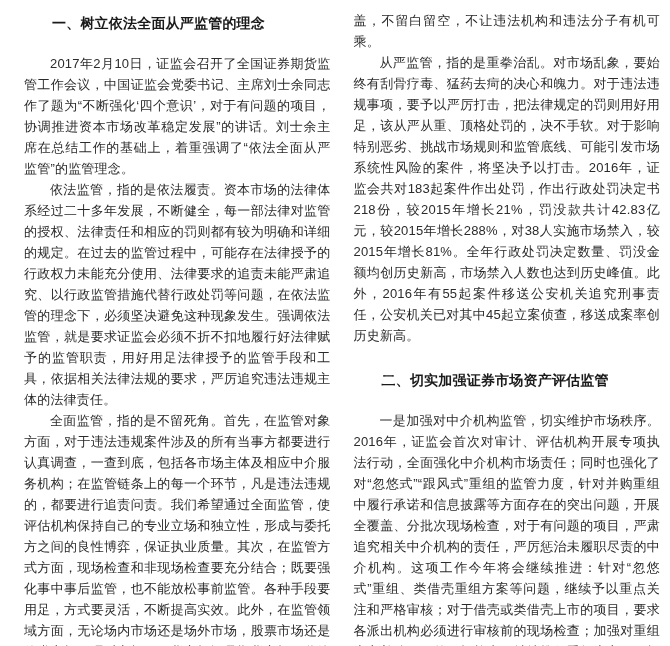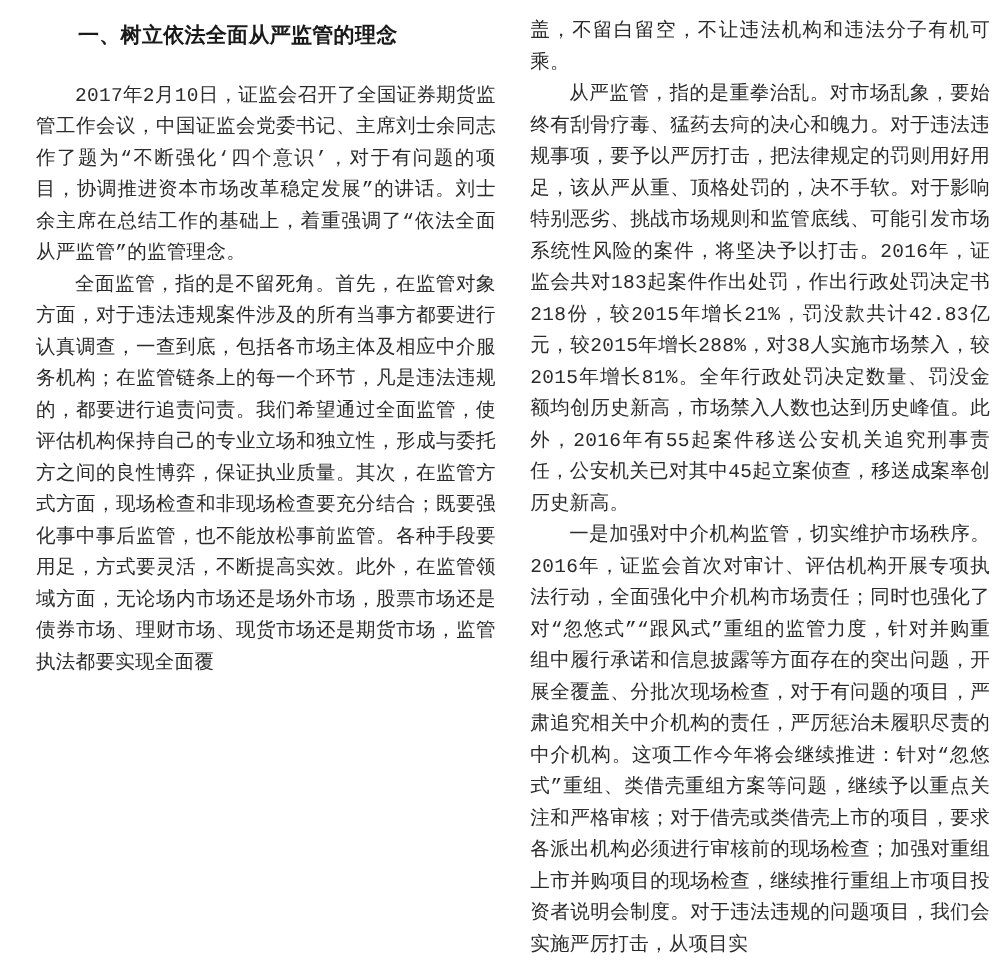--- a/index.html
+++ b/index.html
@@ -39,36 +39,37 @@
     text-indent: 2em;
     margin: 24px 0 19px 0;
     text-align: left;
   }
   .col h2.heading:first-child {
     margin-top: 3px;
   }
   .col p {
     margin: 0;
     padding: 0;
-    font-family: Liberation Mono, monospace;
   }
   .col p.para {
     text-indent: 2em;
   }
   .col p.cont {
     text-indent: 0;
   }
 </style>
 </head>
 <body>
 
 <div class="page">
   <div class="col">
       <h2 class="heading">一、树立依法全面从严监管的理念</h2>
       <p class="para">2017年2月10日，证监会召开了全国证券期货监管工作会议，中国证监会党委书记、主席刘士余同志作了题为“不断强化‘四个意识’，对于有问题的项目，协调推进资本市场改革稳定发展”的讲话。刘士余主席在总结工作的基础上，着重强调了“依法全面从严监管”的监管理念。</p>
+      <p class="para">依法监管，指的是依法履责。资本市场的法律体系经过二十多年发展，不断健全，每一部法律对监管的授权、法律责任和相应的罚则都有较为明确和详细的规定。在过去的监管过程中，可能存在法律授予的行政权力未能充分使用、法律要求的追责未能严肃追究、以行政监管措施代替行政处罚等问题，在依法监管的理念下，必须坚决避免这种现象发生。强调依法监管，就是要求证监会必须不折不扣地履行好法律赋予的监管职责，用好用足法律授予的监管手段和工具，依据相关法律法规的要求，严厉追究违法违规主体的法律责任。</p>
       <p class="para">全面监管，指的是不留死角。首先，在监管对象方面，对于违法违规案件涉及的所有当事方都要进行认真调查，一查到底，包括各市场主体及相应中介服务机构；在监管链条上的每一个环节，凡是违法违规的，都要进行追责问责。我们希望通过全面监管，使评估机构保持自己的专业立场和独立性，形成与委托方之间的良性博弈，保证执业质量。其次，在监管方式方面，现场检查和非现场检查要充分结合；既要强化事中事后监管，也不能放松事前监管。各种手段要用足，方式要灵活，不断提高实效。此外，在监管领域方面，无论场内市场还是场外市场，股票市场还是债券市场、理财市场、现货市场还是期货市场，监管执法都要实现全面覆</p>
     </div>
   <div class="col">
       <p class="cont">盖，不留白留空，不让违法机构和违法分子有机可乘。</p>
       <p class="para">从严监管，指的是重拳治乱。对市场乱象，要始终有刮骨疗毒、猛药去疴的决心和魄力。对于违法违规事项，要予以严厉打击，把法律规定的罚则用好用足，该从严从重、顶格处罚的，决不手软。对于影响特别恶劣、挑战市场规则和监管底线、可能引发市场系统性风险的案件，将坚决予以打击。2016年，证监会共对183起案件作出处罚，作出行政处罚决定书218份，较2015年增长21%，罚没款共计42.83亿元，较2015年增长288%，对38人实施市场禁入，较2015年增长81%。全年行政处罚决定数量、罚没金额均创历史新高，市场禁入人数也达到历史峰值。此外，2016年有55起案件移送公安机关追究刑事责任，公安机关已对其中45起立案侦查，移送成案率创历史新高。</p>
+      <h2 class="heading">二、切实加强证券市场资产评估监管</h2>
       <p class="para">一是加强对中介机构监管，切实维护市场秩序。2016年，证监会首次对审计、评估机构开展专项执法行动，全面强化中介机构市场责任；同时也强化了对“忽悠式”“跟风式”重组的监管力度，针对并购重组中履行承诺和信息披露等方面存在的突出问题，开展全覆盖、分批次现场检查，对于有问题的项目，严肃追究相关中介机构的责任，严厉惩治未履职尽责的中介机构。这项工作今年将会继续推进：针对“忽悠式”重组、类借壳重组方案等问题，继续予以重点关注和严格审核；对于借壳或类借壳上市的项目，要求各派出机构必须进行审核前的现场检查；加强对重组上市并购项目的现场检查，继续推行重组上市项目投资者说明会制度。对于违法违规的问题项目，我们会实施严厉打击，从项目实</p>
     </div>
 </div>
 
 </body></html>

